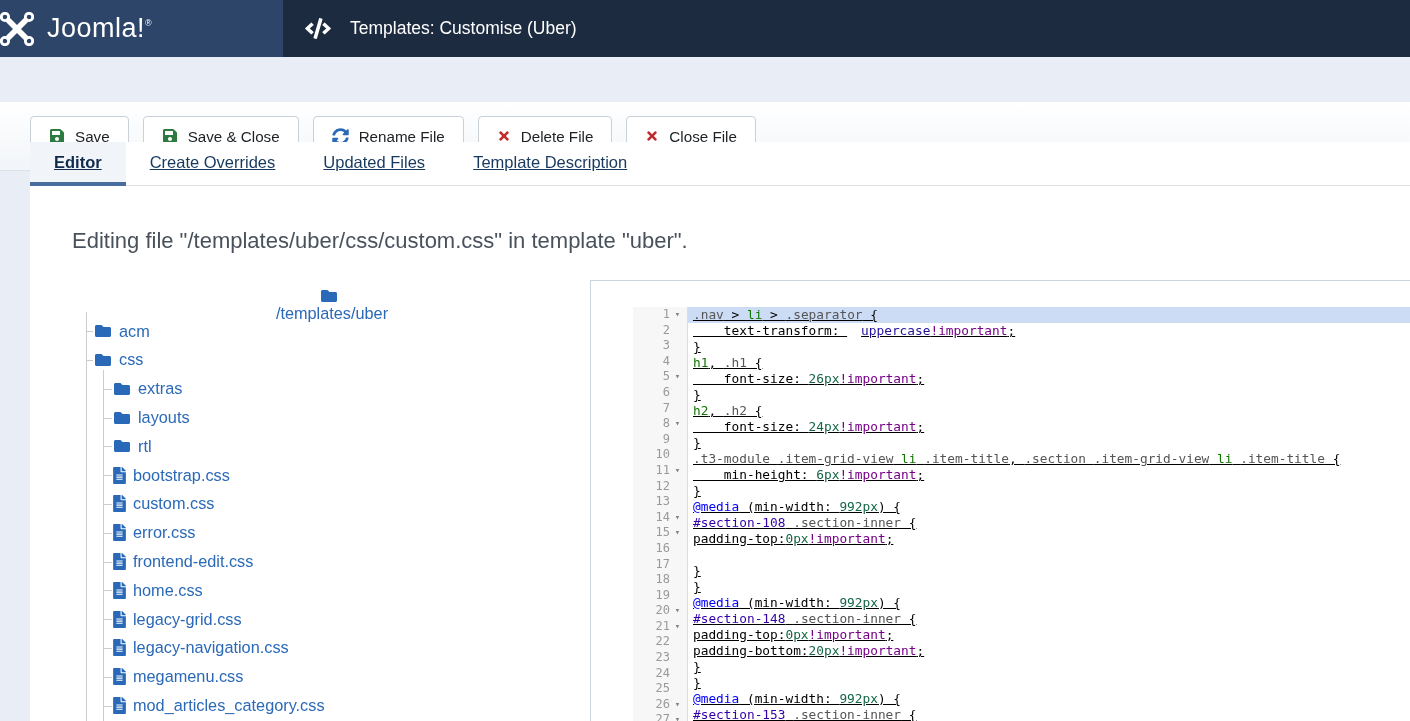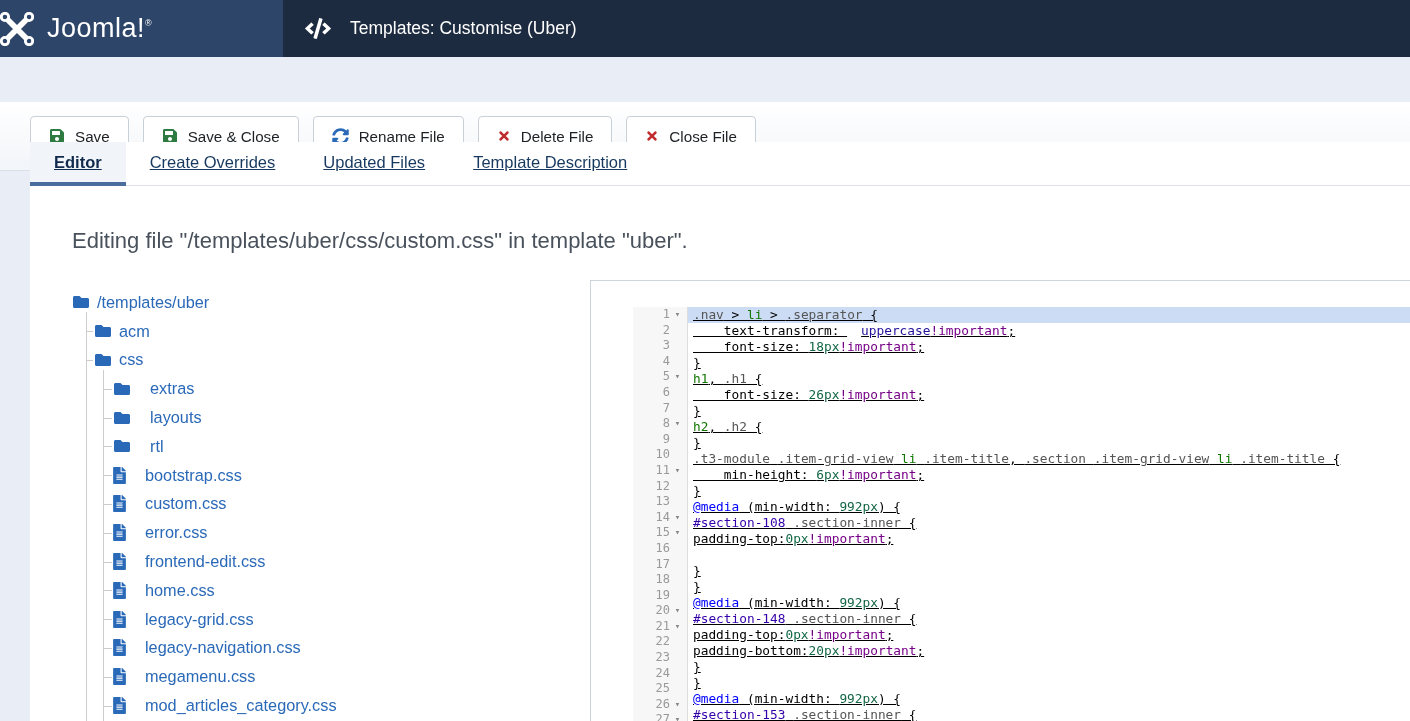--- a/index.html
+++ b/index.html
@@ -35,23 +35,23 @@
   .editing-note { margin:42px 0 0 42px; font-size:22px; font-weight:400; color:#49525c; }
 
   
   .tree { position:absolute; left:42px; top:146px; bottom:0; width:520px; }
   .guide { position:absolute; width:1px; background:#ccc; bottom:0; }
   .g1 { left:14px; top:24px; }
   .g2 { left:31px; top:82px; }
   .trow { display:flex; align-items:center; height:28.8px; position:relative; }
   .trow .icn { margin-right:7px; }
   .trow a { color:#2a69b8; font-size:16.3px; text-decoration:none; }
-  .lvl0 { padding-left:0; }
+  .lvl0 { padding-left:0;flex-direction:column; }
   .lvl1 { padding-left:22px; }
-  .lvl2 { padding-left:41px;gap:12px; }
+  .lvl2 { padding-left:41px; }
   .lvl1::before { content:""; position:absolute; left:14px; top:50%; width:7px; height:1px; background:#ccc; }
   .lvl2::before { content:""; position:absolute; left:31px; top:50%; width:9px; height:1px; background:#ccc; }
 
   
   .editor-panel { position:absolute; left:560px; top:138px; right:-2px; bottom:-5px;
                   border:1px solid #ccd4dd; background:#fff; }
   .cm { margin:26px 0 0 42px; display:flex; font-family:"DejaVu Sans Mono", monospace;
         font-size:12.8px; line-height:15.6px; }
   .gutter { width:55px; flex:none; background:#f7f7f7; border-right:1px solid #ddd; }
   .gline { height:15.6px; display:flex; align-items:center; justify-content:flex-end; padding-right:2px; }
@@ -381,26 +381,26 @@
             <span class="fold">▾</span>
           </div>
           <div class="gline">
             <span class="lnum">27</span>
             <span class="fold">▾</span>
           </div>
         </div>
       <div class="codecol" id="codecol">
           <div class="cline sel"><span class="tk-q">.nav</span><span class="tk-p"> &gt; </span><span class="tk-tag">li</span><span class="tk-p"> &gt; </span><span class="tk-q">.separator</span><span class="tk-p"> {</span></div>
           <div class="cline"><span class="tk-p">    text-transform: </span><span class="tk-atom">uppercase</span><span class="tk-kw">!important</span><span class="tk-p">;</span></div>
-          <div class="cline"><span class="tk-p">    font-size: </span><span class="tk-num">18px</span><span class="tk-kw">!important</span><span class="tk-p">;</span></div>
           <div class="cline"><span class="tk-p">}</span></div>
           <div class="cline"><span class="tk-tag">h1</span><span class="tk-p">, </span><span class="tk-q">.h1</span><span class="tk-p"> {</span></div>
           <div class="cline"><span class="tk-p">    font-size: </span><span class="tk-num">26px</span><span class="tk-kw">!important</span><span class="tk-p">;</span></div>
           <div class="cline"><span class="tk-p">}</span></div>
           <div class="cline"><span class="tk-tag">h2</span><span class="tk-p">, </span><span class="tk-q">.h2</span><span class="tk-p"> {</span></div>
+          <div class="cline"><span class="tk-p">    font-size: </span><span class="tk-num">24px</span><span class="tk-kw">!important</span><span class="tk-p">;</span></div>
           <div class="cline"><span class="tk-p">}</span></div>
           <div class="cline"><span class="tk-q">.t3-module</span><span class="tk-p"> </span><span class="tk-q">.item-grid-view</span><span class="tk-p"> </span><span class="tk-tag">li</span><span class="tk-p"> </span><span class="tk-q">.item-title</span><span class="tk-p">, </span><span class="tk-q">.section</span><span class="tk-p"> </span><span class="tk-q">.item-grid-view</span><span class="tk-p"> </span><span class="tk-tag">li</span><span class="tk-p"> </span><span class="tk-q">.item-title</span><span class="tk-p"> {</span></div>
           <div class="cline"><span class="tk-p">    min-height: </span><span class="tk-num">6px</span><span class="tk-kw">!important</span><span class="tk-p">;</span></div>
           <div class="cline"><span class="tk-p">}</span></div>
           <div class="cline"><span class="tk-def">@media</span><span class="tk-p"> (min-width: </span><span class="tk-num">992px</span><span class="tk-p">) {</span></div>
           <div class="cline"><span class="tk-bi">#section-108</span><span class="tk-p"> </span><span class="tk-q">.section-inner</span><span class="tk-p"> {</span></div>
           <div class="cline"><span class="tk-p">padding-top:</span><span class="tk-num">0px</span><span class="tk-kw">!important</span><span class="tk-p">;</span></div>
           <div class="cline"></div>
           <div class="cline"><span class="tk-p">}</span></div>
           <div class="cline"><span class="tk-p">}</span></div>

